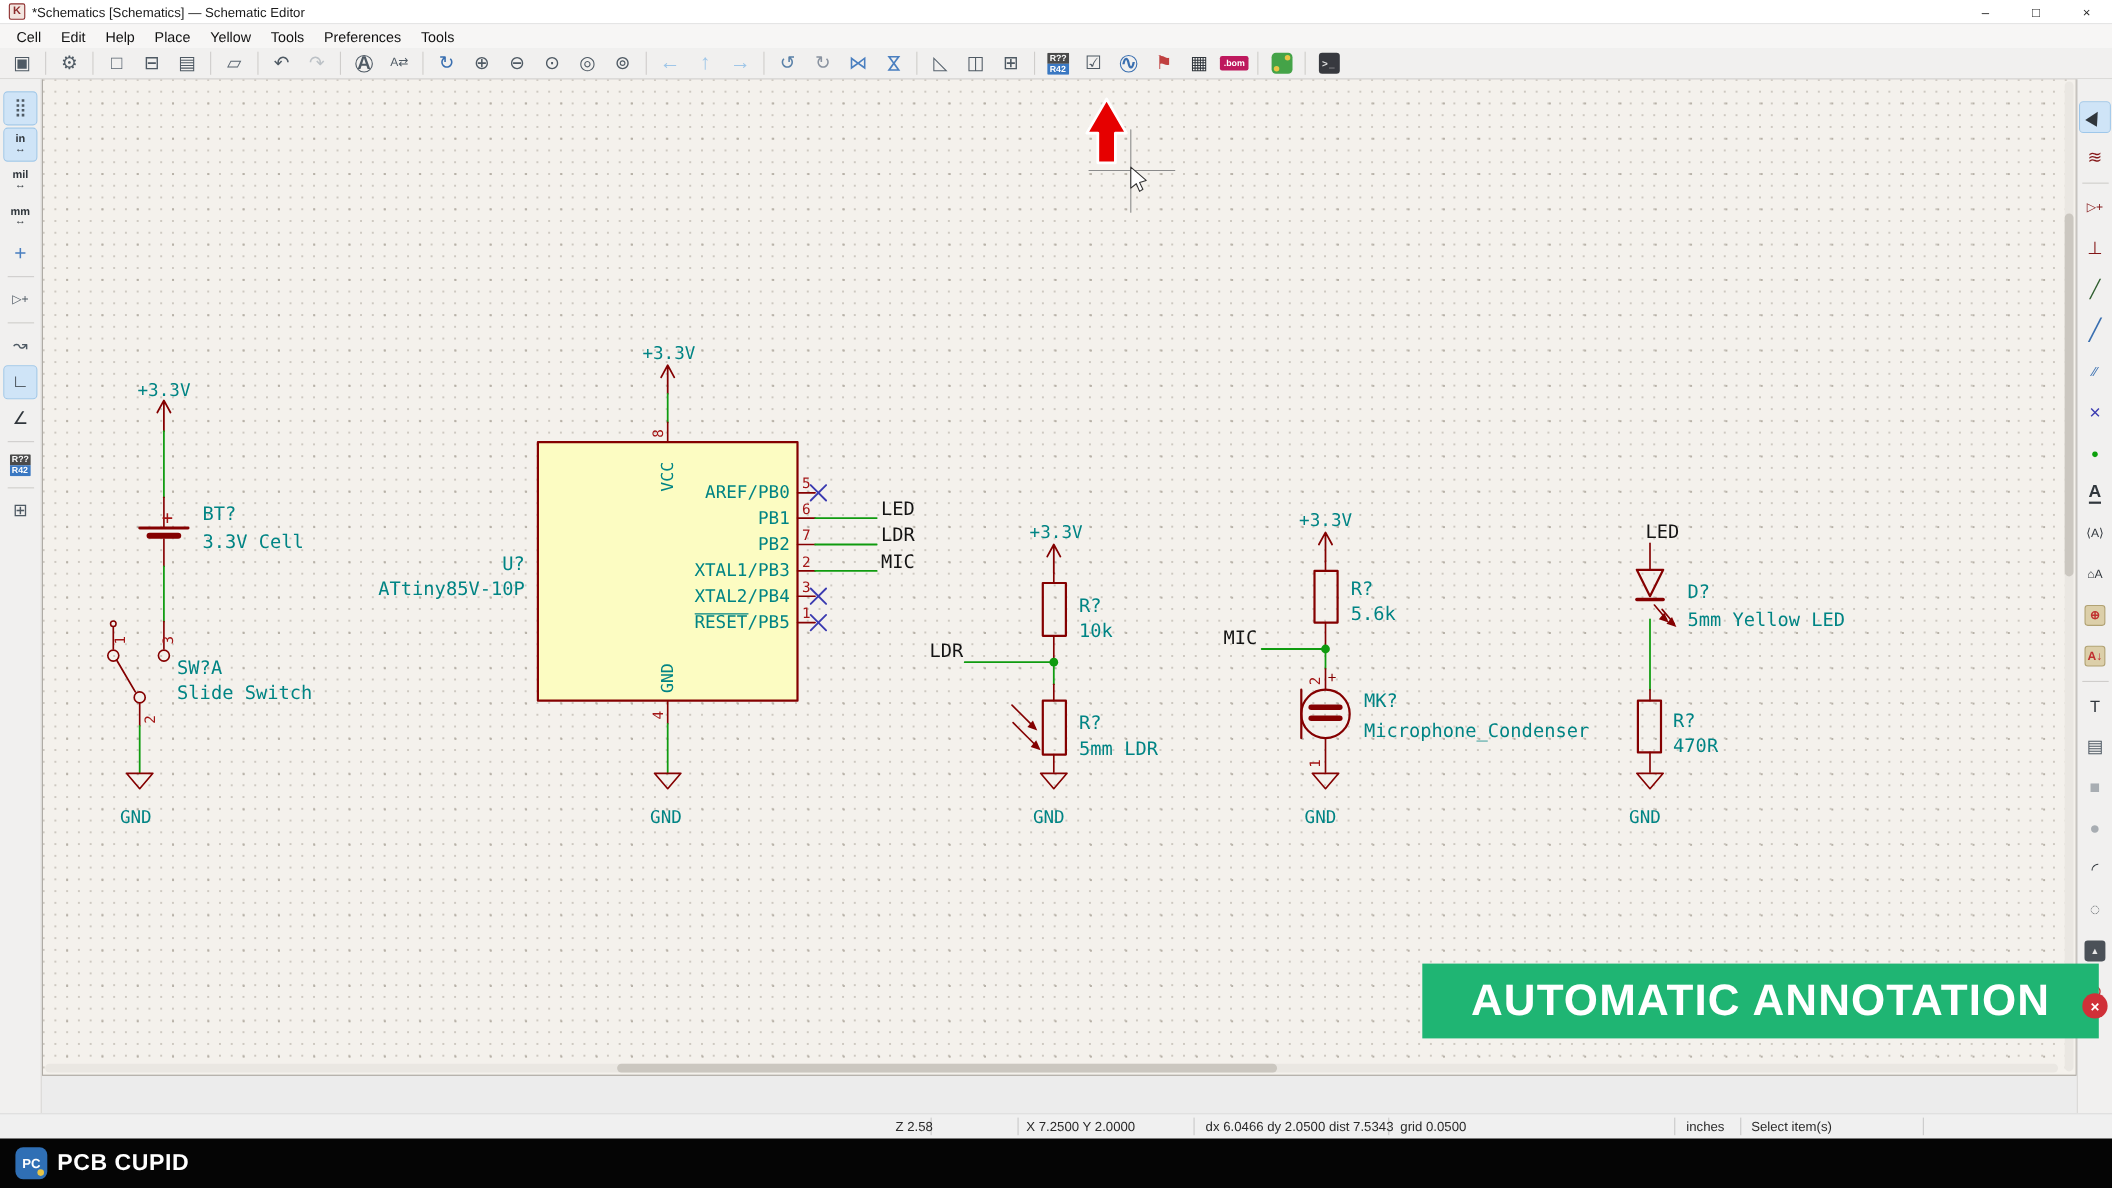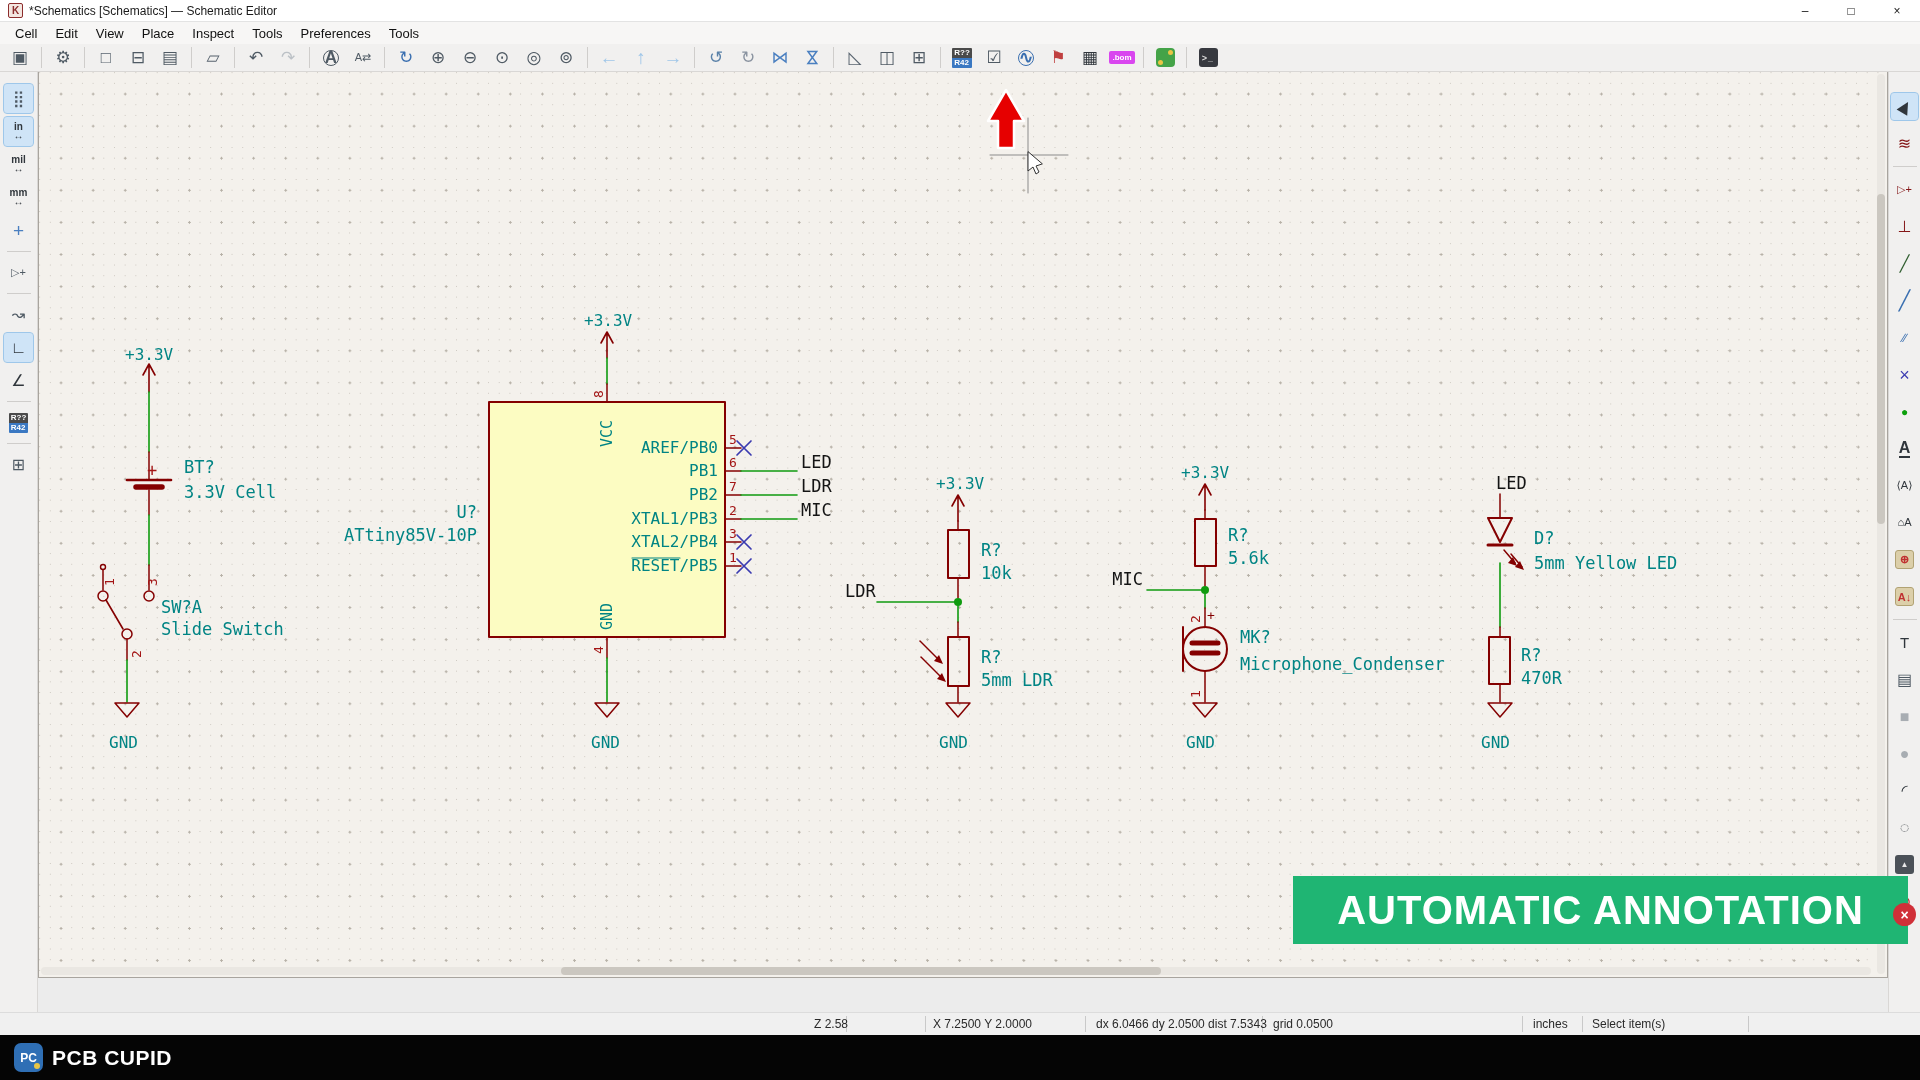--- a/index.html
+++ b/index.html
@@ -16,21 +16,21 @@
   .menu-item { font-size:13px; color:#111; padding:2px 9px; border-radius:2px; }
 
   #toolbar-top { position:absolute; left:0; top:44px; width:1920px; height:28px; background:#f1f0ef; border-bottom:1px solid #d9d7d5; display:flex; align-items:center; padding-left:4px; z-index:20; }
   .tbtn { width:32px; height:25px; display:flex; align-items:center; justify-content:center; border-radius:3px; flex:0 0 auto; }
   .tbtn .g { font-size:17px; line-height:1; }
   .vsep { width:1px; height:21px; background:#cfcdcb; margin:0 5px; flex:0 0 auto; }
   .ring { width:16px; height:16px; border:1.6px solid currentColor; border-radius:50%; display:flex; align-items:center; justify-content:center; font-size:9px; font-weight:bold; }
   .badge { display:flex; flex-direction:column; line-height:1; border-radius:1px; overflow:hidden; }
   .badge .top { background:#4a4a4a; color:#fff; font-size:8px; font-weight:bold; padding:1px 2px; }
   .badge .bot { background:#3a78c2; color:#fff; font-size:8px; font-weight:bold; padding:1px 2px; }
-  .pill { background:#d946ef; color:#fff; font-size:8px; font-weight:bold; border-radius:2px; padding:2px 3px; }
+  .pill { background:#be185d; color:#fff; font-size:8px; font-weight:bold; border-radius:2px; padding:2px 3px; }
   .tile { width:19px; height:19px; border-radius:3px; display:flex; align-items:center; justify-content:center; font-size:11px; }
   .tile.tan { background:#dccfa9; border:1px solid #b1a273; color:#c03030; font-weight:bold; }
   .tile.dark { background:#4b5158; color:#e8e8e8; font-size:8px; }
   .tile.green { background:#44a348; border-radius:4px; position:relative; }
   .tile.green i { position:absolute; width:5px; height:5px; border-radius:50%; background:#e9c545; }
   .tile.green i.d1 { left:2px; bottom:2px; } .tile.green i.d2 { right:2px; top:2px; }
   .tile.console { background:#37393f; color:#ddd; font-weight:bold; font-size:9px; letter-spacing:1px; }
 
   
   #toolbar-left { position:absolute; left:0; top:72px; width:38px; height:940px; background:#f1f0ef; border-right:1px solid #d9d7d5; display:flex; flex-direction:column; align-items:center; padding-top:10px; z-index:20; }
@@ -84,23 +84,23 @@
   <div id="win-controls">
     <div class="winbtn">–</div>
     <div class="winbtn">□</div>
     <div class="winbtn">×</div>
   </div>
 </div>
 
 <div id="menubar">
     <span class="menu-item">Cell</span>
     <span class="menu-item">Edit</span>
-    <span class="menu-item">View</span>
+    <span class="menu-item">Help</span>
     <span class="menu-item">Place</span>
-    <span class="menu-item">Inspect</span>
+    <span class="menu-item">Yellow</span>
     <span class="menu-item">Tools</span>
     <span class="menu-item">Preferences</span>
     <span class="menu-item">Tools</span>
   </div>
 <div id="toolbar-top">
     <div class="tbtn">
       <span class="g" style="color: rgb(79, 90, 100);">▣</span>
     </div>
     <div class="vsep"></div>
     <div class="tbtn">

